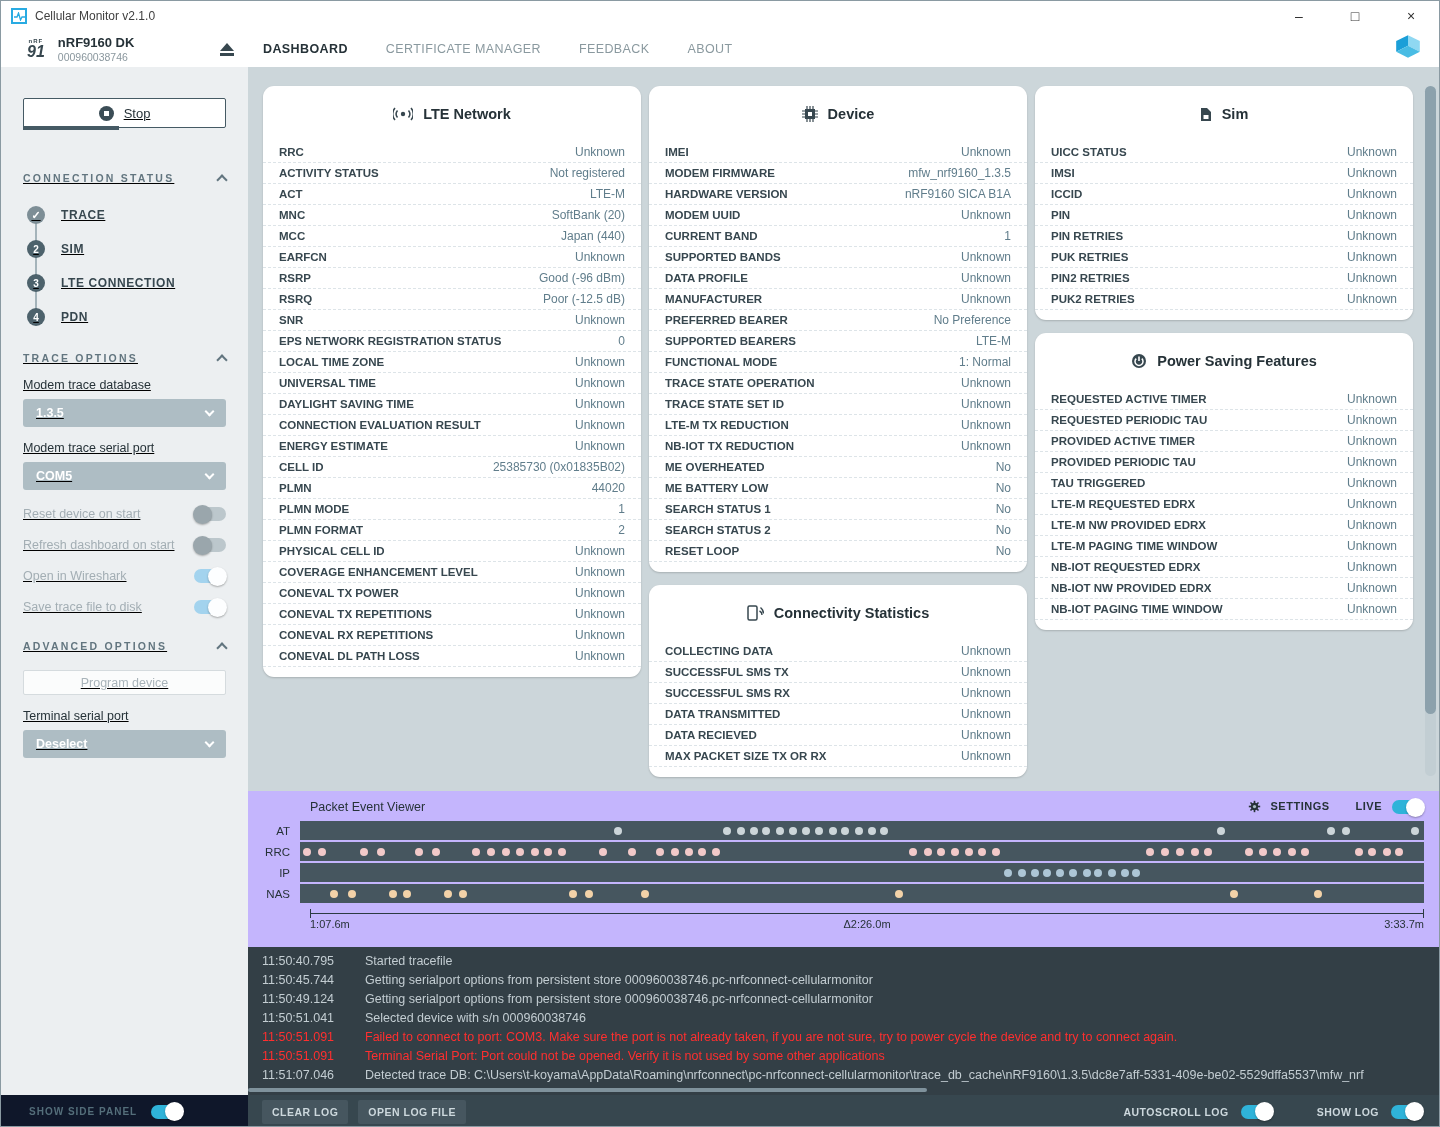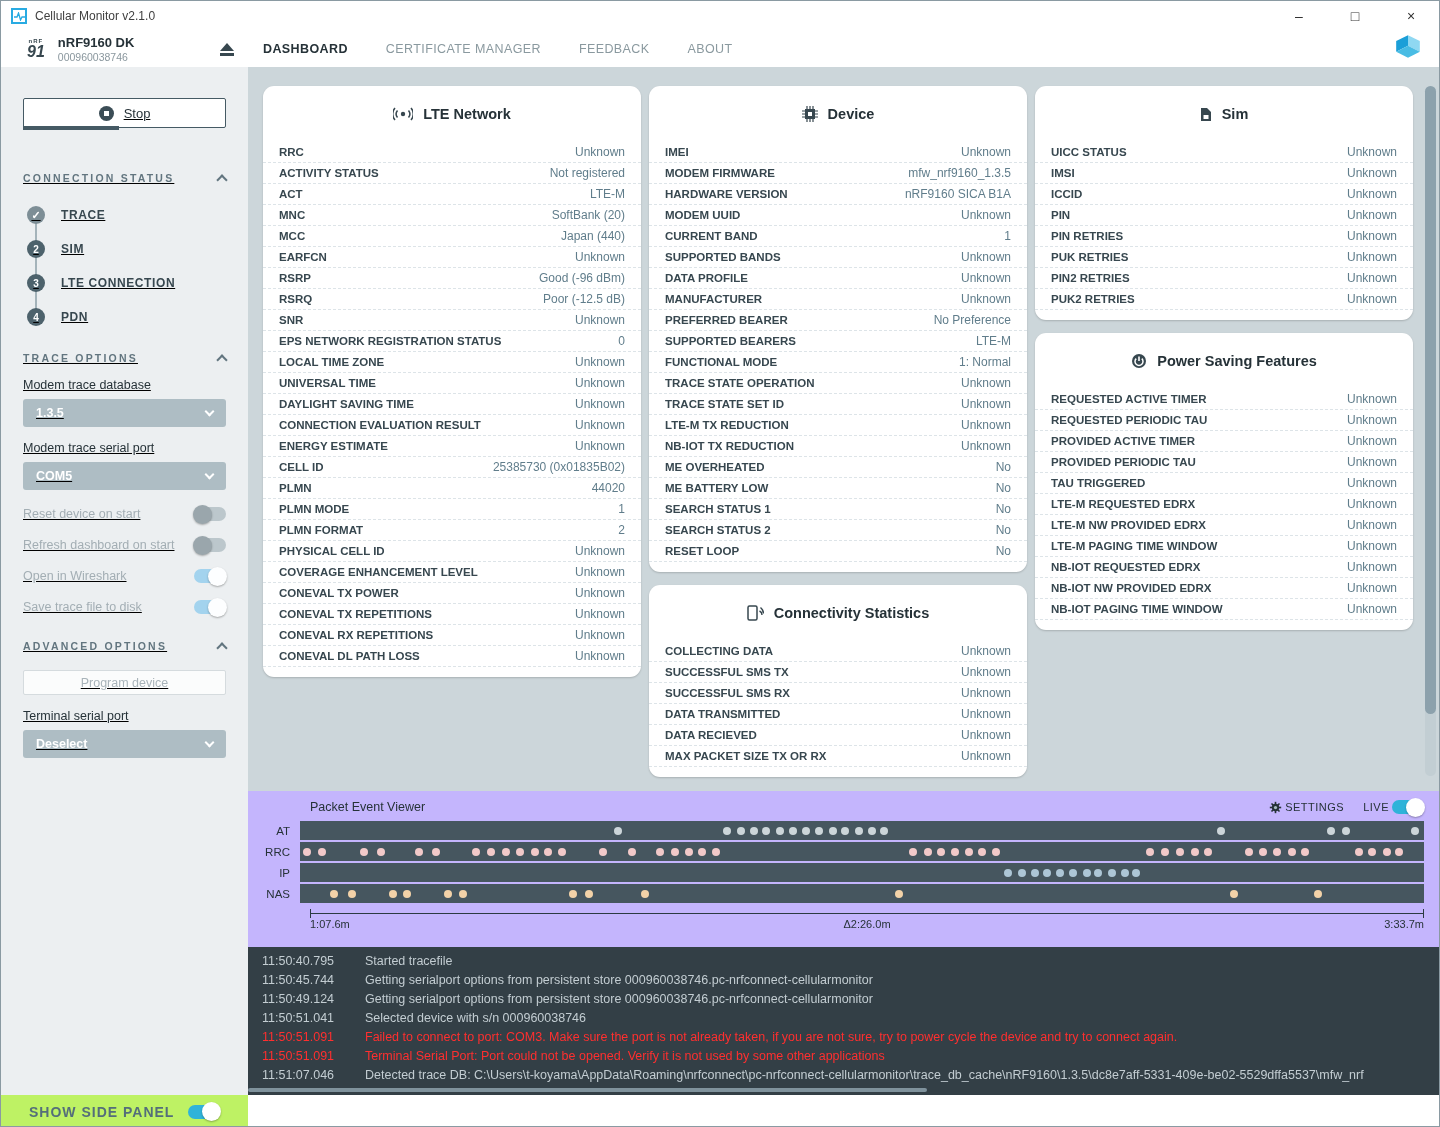--- a/index.html
+++ b/index.html
@@ -56,39 +56,39 @@
 
   .toggle-row { display:flex; justify-content:space-between; align-items:center; margin-top:17px; font-size:12.5px; color:#a3aeb4; }
   .toggle { width:32px; height:14px; border-radius:7px; position:relative; flex-shrink:0; cursor:pointer; }
   .toggle .knob { width:19px; height:19px; border-radius:50%; position:absolute; top:-2.5px; box-shadow:0 1px 2px rgba(0,0,0,0.3); }
   .toggle.off { background:#bcc7cc; } .toggle.off .knob { left:-1px; background:#9aa6ac; }
   .toggle.on-blue { background:#a3d3ee; } .toggle.on-blue .knob { right:-1px; background:#fdfeff; }
   .toggle.on-cyan { background:#2fb3d9; } .toggle.on-cyan .knob { right:-1px; background:#fff; }
 
   .program-btn { height:25px; background:#fbfcfc; border:1px solid #d5dbde; border-radius:2px; color:#a9b4ba; font-size:12.5px; display:flex; align-items:center; justify-content:center; margin-top:18px; }
 
-  .sidebar-bottom { position:absolute; left:0; bottom:0; width:247px; height:33px; background:#bef264; display:flex; align-items:center; padding-left:28px; gap:14px; font-size:14px; font-weight:bold; color:#546e7a; letter-spacing:1px; } .mt44 { margin-top:44px; } .mt26 { margin-top:26px; }
+  .sidebar-bottom { position:absolute; left:0; bottom:0; width:247px; height:33px; background:#0f172a; display:flex; align-items:center; padding-left:28px; gap:14px; font-size:10px; font-weight:bold; color:#546e7a; letter-spacing:1px; } .mt44 { margin-top:44px; } .mt26 { margin-top:26px; }
 
   
   .main { flex:1; display:flex; flex-direction:column; min-width:0; }
   .dashboard { height:724px; background:#ccd6da; position:relative; padding:19px 26px 0 15px; display:flex; gap:8px; overflow:hidden; }
   .col { width:378px; display:flex; flex-direction:column; gap:13px; }
   .card { background:#fff; border-radius:11px; box-shadow:0 1px 2px rgba(0,0,0,0.18); padding-bottom:10px; }
   .card-title { display:flex; align-items:center; justify-content:center; gap:10px; height:56px; font-size:14.5px; font-weight:bold; color:#263238; }
   .row { display:flex; justify-content:space-between; align-items:center; gap:8px; padding:0 16px; height:21px; border-bottom:1px dashed #dde4e8; }
   .row .k { font-size:11.5px; font-weight:bold; color:#37474f; white-space:nowrap; }
   .row .v { font-size:12px; color:#607d8b; white-space:nowrap; }
   .v-scroll { position:absolute; right:3px; top:19px; width:11px; height:690px; background:#c2ced3; border-radius:6px; }
   .v-scroll .thumb { position:absolute; top:0; left:0; width:11px; height:91%; background:#8ca1ac; border-radius:6px; }
 
   
   .pviewer { height:156px; background:#c4b5fd; padding:9px 15px 0 0; }
   .pv-head { display:flex; align-items:center; padding-left:62px; }
   .pv-title { font-size:12.5px; color:#263238; }
-  .pv-right { margin-left:auto; display:flex; align-items:center; gap:3px; font-size:11px; font-weight:normal; color:#263238; letter-spacing:0.5px; }
+  .pv-right { margin-left:auto; display:flex; gap:10px; font-size:11px; font-weight:bold; color:#263238; letter-spacing:0.5px; }
   .pv-live { margin-left:16px; }
   .tracks { margin-top:7px; }
   .track-row { display:flex; align-items:center; margin-bottom:2px; }
   .track-label { width:52px; text-align:right; font-size:11.5px; color:#263238; padding-right:10px; flex-shrink:0; }
   .track { flex:1; height:19px; background:#46565f; position:relative; }
   .dot { position:absolute; width:8px; height:8px; border-radius:50%; top:5.5px; margin-left:-4px; }
   .axis { margin-left:62px; margin-top:10px; border-top:1px solid #2b3a42; position:relative; height:0; }
   .axis::before, .axis::after { content:""; position:absolute; top:-5px; width:1px; height:9px; background:#2b3a42; }
   .axis::before { left:0; } .axis::after { right:0; }
   .axis-labels { margin-left:62px; display:flex; justify-content:space-between; font-size:11px; color:#263238; margin-top:4px; }
@@ -758,14 +758,33 @@
             <span class="log-msg">Terminal Serial Port: Port could not be opened. Verify it is not used by some other applications</span>
           </div>
           <div class="log-row">
             <span class="log-time">11:51:07.046</span>
             <span class="log-msg">Detected trace DB: C:\Users\t-koyama\AppData\Roaming\nrfconnect\pc-nrfconnect-cellularmonitor\trace_db_cache\nRF9160\1.3.5\dc8e7aff-5331-409e-be02-5529dffa5537\mfw_nrf</span>
           </div>
         </div>
       <div class="h-scroll"></div>
     </div>
 
+    <div class="bottombar">
+      <div class="bar-btn">CLEAR LOG</div>
+      <div class="bar-btn">OPEN LOG FILE</div>
+      <div class="bar-right">
+        <div class="bar-group">
+          <span>AUTOSCROLL LOG</span>
+          <span class="toggle on-cyan">
+              <span class="knob"></span>
+            </span>
+        </div>
+        <div class="bar-gap"></div>
+        <div class="bar-group">
+          <span>SHOW LOG</span>
+          <span class="toggle on-cyan">
+              <span class="knob"></span>
+            </span>
+        </div>
+      </div>
+    </div>
   </div>
 </div>
 
 </body></html>

